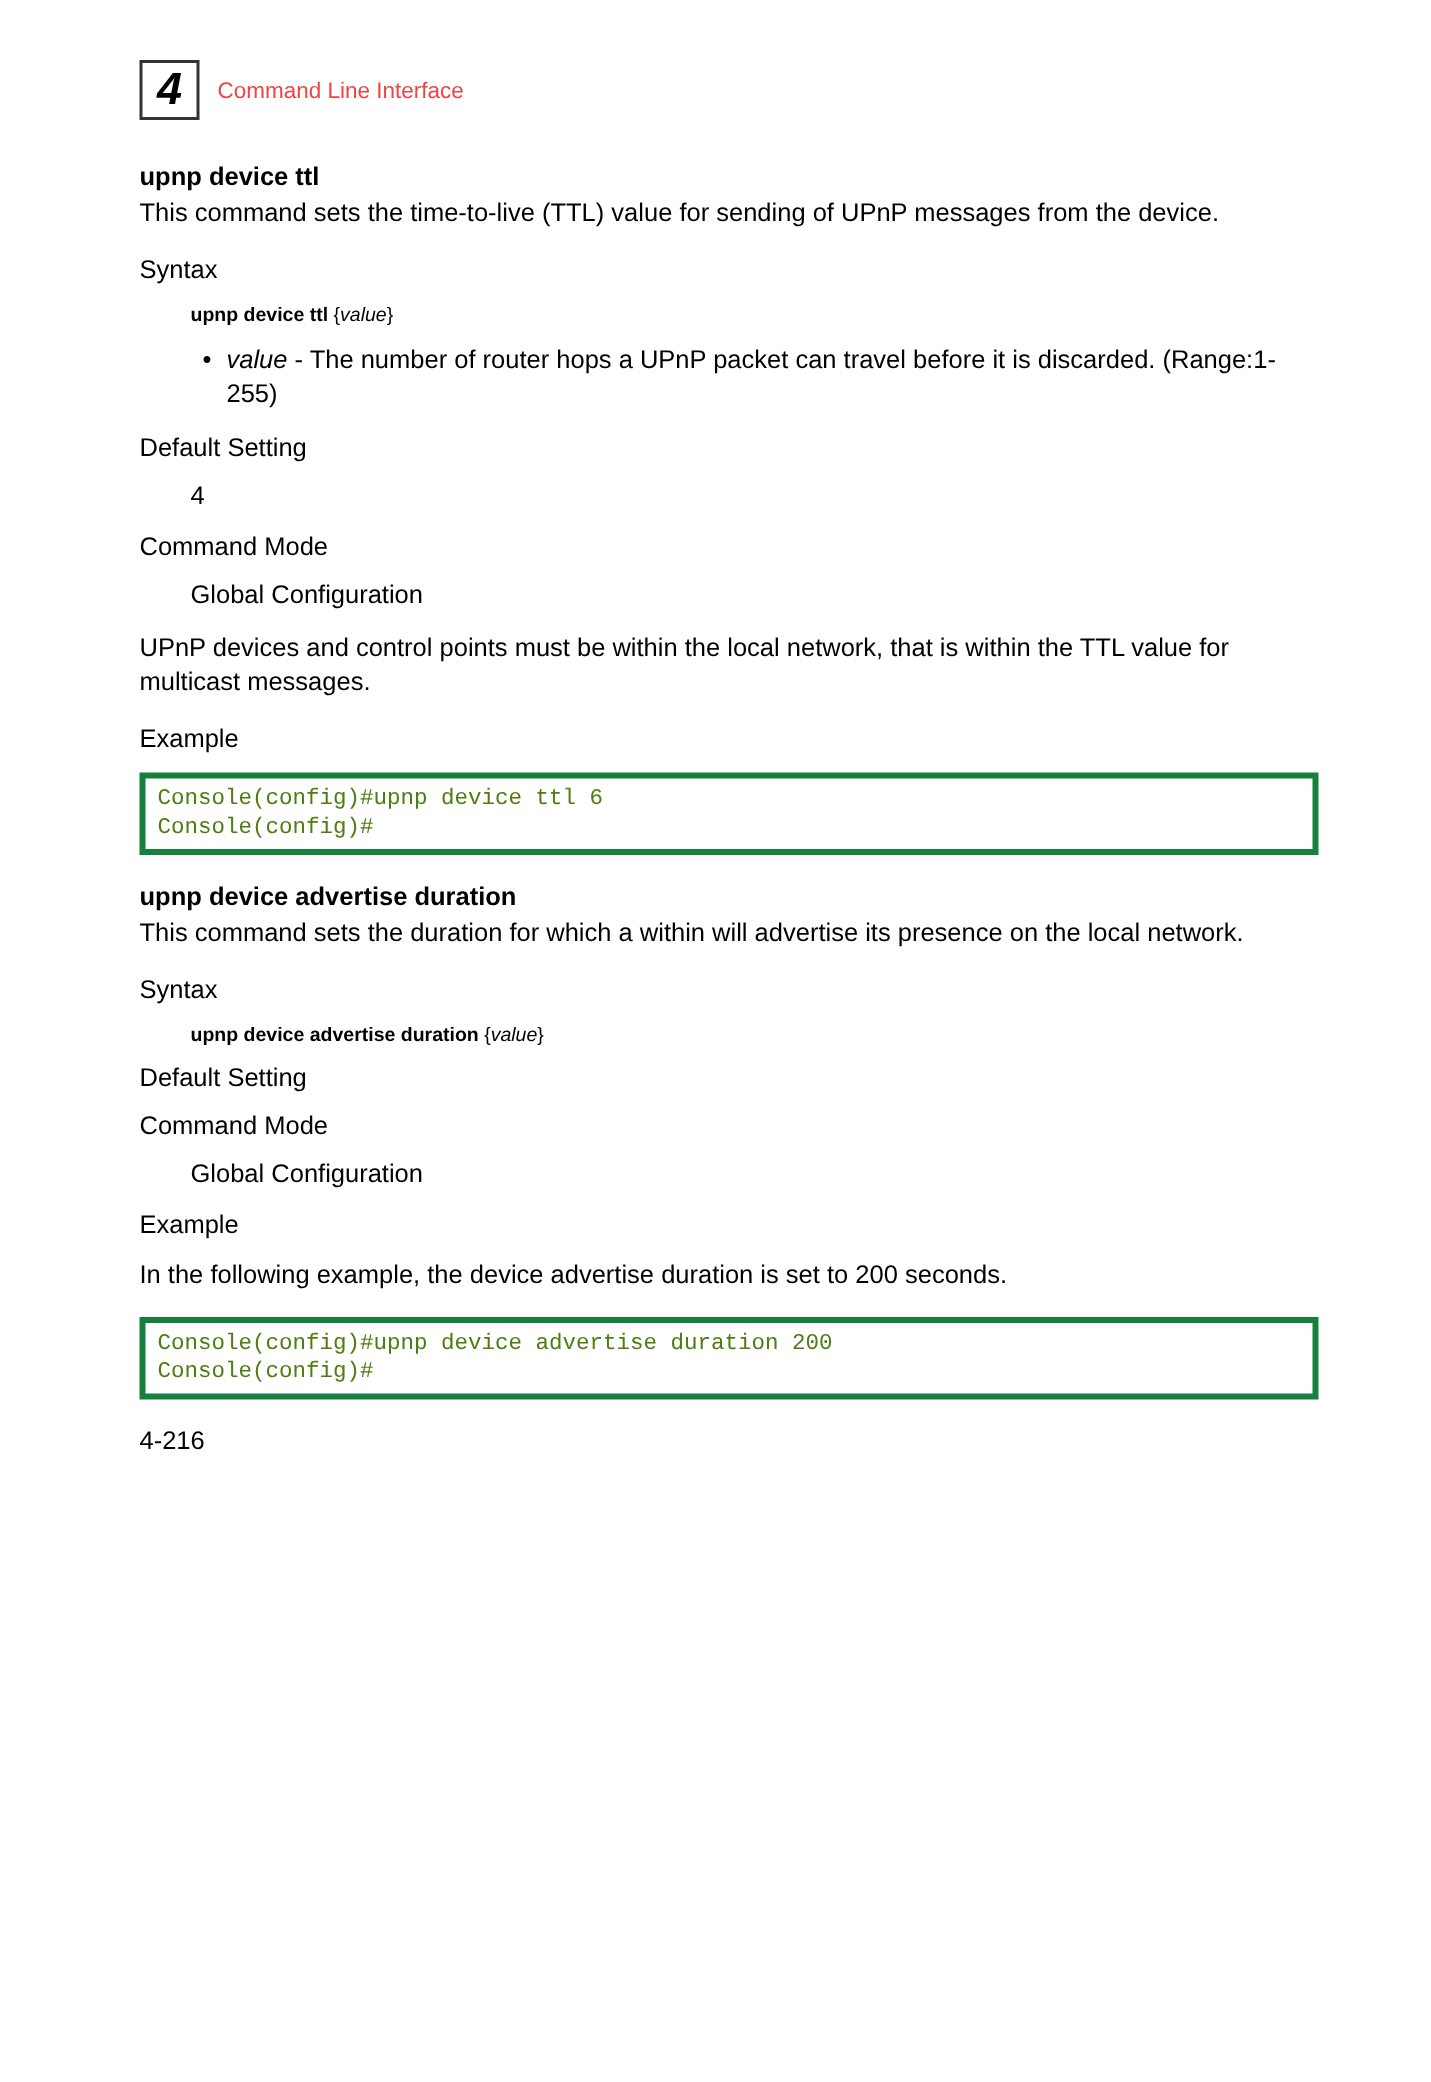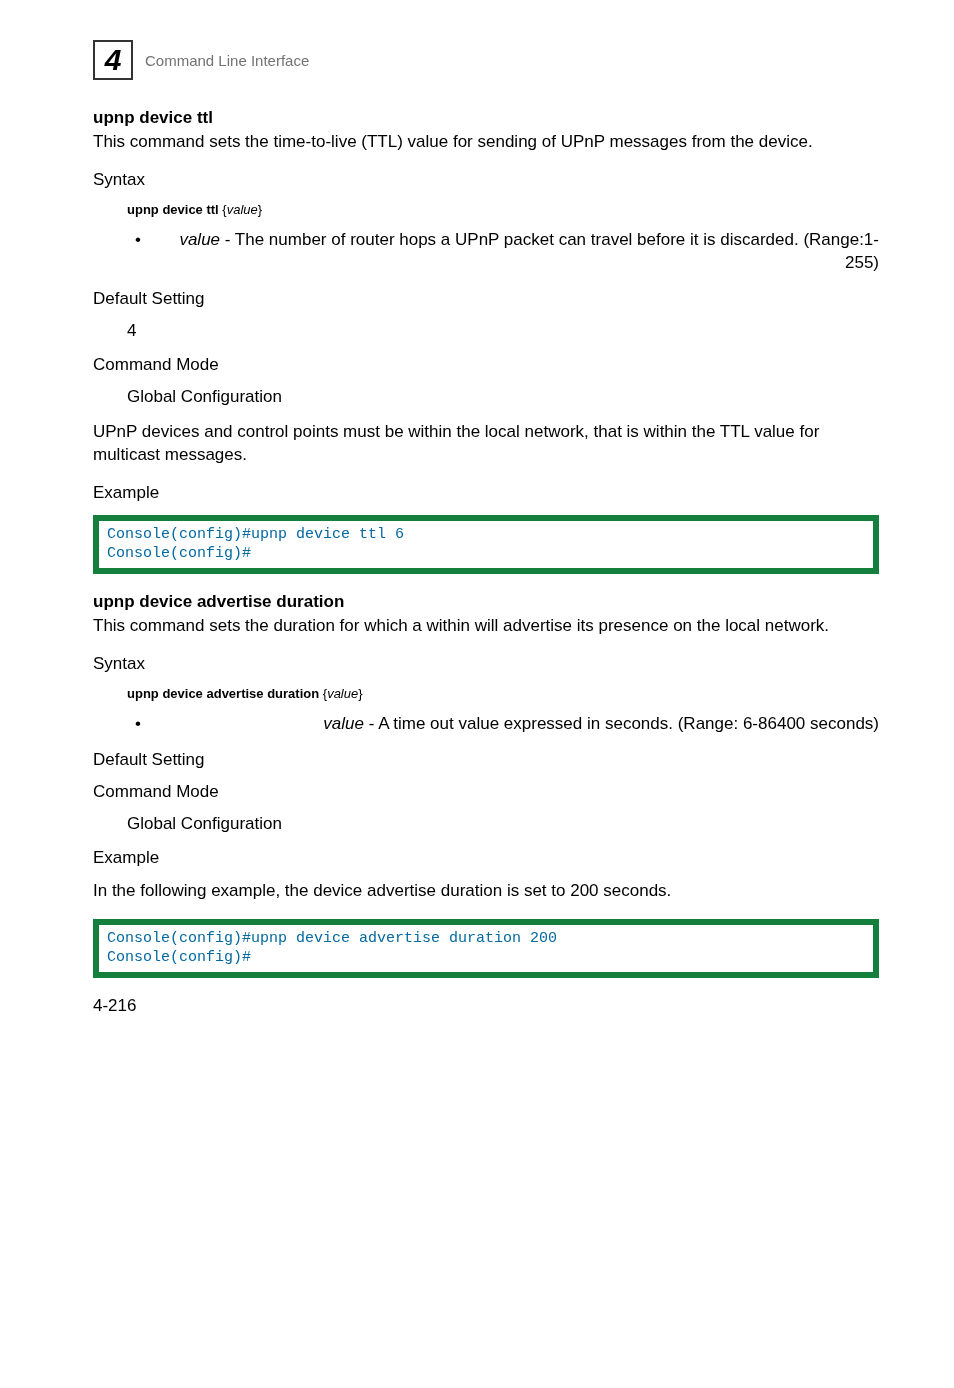--- a/index.html
+++ b/index.html
@@ -26,21 +26,21 @@
     display: flex;
     align-items: center;
     justify-content: center;
     font-size: 30px;
     font-weight: bold;
     margin-right: 12px;
     font-style: italic;
   }
   .header-title {
     font-size: 15px;
-    color: #737373;
+    color: #ef4444;
   }
   .section-title {
     font-weight: bold;
     font-size: 17px;
     margin-top: 10px;
     margin-bottom: 3px;
   }
   .body-text {
     font-size: 17px;
     line-height: 1.35;
@@ -55,37 +55,36 @@
     margin: 0 0 12px 34px;
     font-size: 13px;
   }
   .syntax-line b { font-weight: bold; }
   .syntax-line i { font-style: italic; }
   .bullet {
     margin: 0 0 14px 58px;
     font-size: 17px;
     line-height: 1.35;
     position: relative;
-    text-align: right;
   }
   .bullet::before {
     content: "•";
     position: absolute;
     left: -16px;
   }
   .indent-value {
     margin: 0 0 14px 34px;
     font-size: 17px;
   }
   .code-box {
-    border: 6px solid #15803d;
+    border: 4px solid #15803d;
     font-family: "Courier New", monospace;
     font-size: 15px;
     padding: 4px 8px;
-    color: #0369a1;
+    color: #4d7c0f;
     margin: 6px 0 18px 0;
     line-height: 1.3;
     white-space: pre;
   }
   .footer {
     font-size: 17px;
   }
 </style>
 </head>
 <body>
@@ -120,23 +119,20 @@
   <div class="code-box">Console(config)#upnp device ttl 6
 Console(config)#</div>
 
   <div class="section-title">upnp device advertise duration</div>
   <p class="body-text">This command sets the duration for which a within will advertise its presence on the local network.</p>
 
   <div class="sub-heading">Syntax</div>
   <div class="syntax-line">
     <b>upnp device advertise duration</b> {<i>value</i>}
   </div>
-  <div class="bullet">
-    <i>value</i><span> - A time out value expressed in seconds. (Range: 6-86400 seconds)</span>
-  </div>
 
   <div class="sub-heading">Default Setting</div>
 
   <div class="sub-heading">Command Mode</div>
   <div class="indent-value">Global Configuration</div>
 
   <div class="sub-heading">Example</div>
   <p class="body-text">In the following example, the device advertise duration is set to 200 seconds.</p>
   <div class="code-box">Console(config)#upnp device advertise duration 200
 Console(config)#</div>

